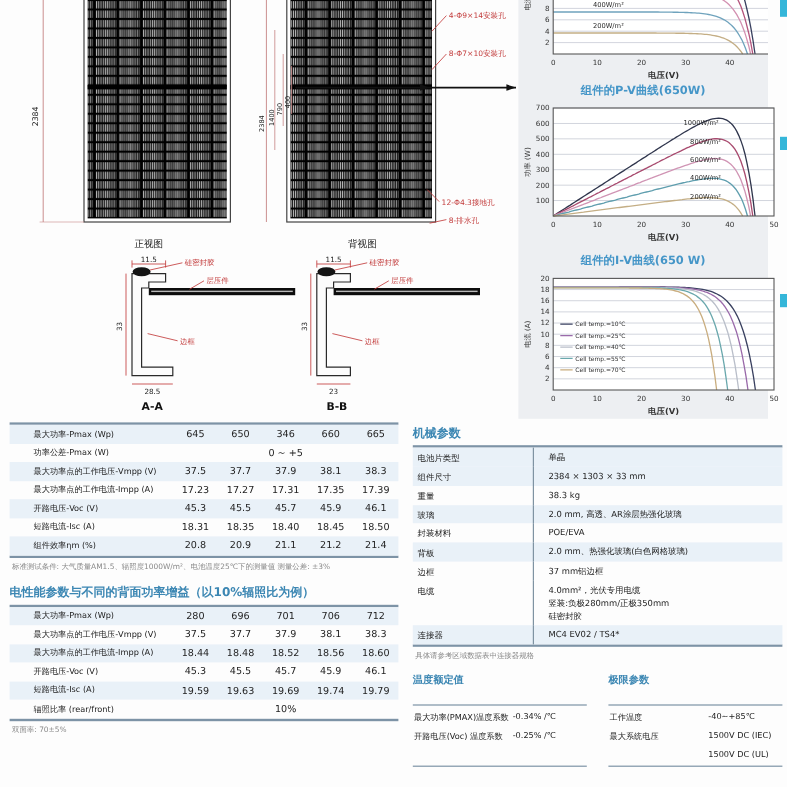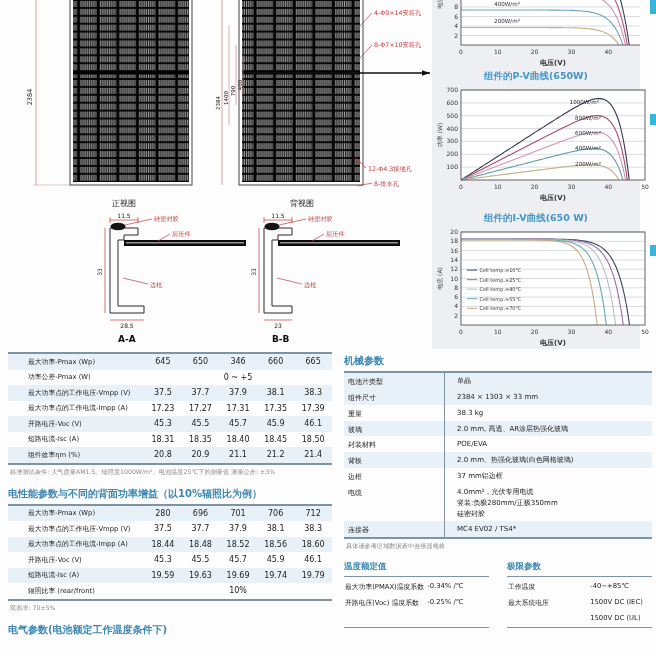--- a/index.html
+++ b/index.html
@@ -23,21 +23,21 @@
   .tspan{flex:5;text-align:center;}
   .shade{background:#e9f1f8;}
   .footnote{font-size:6.2px;color:#8a8a8a;margin:3px 0 0 2px;}
   .kv-table{border-top:2px solid #7d93a6;border-bottom:2px solid #7d93a6;}
   .krow{display:flex;min-height:15px;}
   .kkey{width:100px;font-size:7px;padding:4px 0 0 4px;box-sizing:border-box;}
   .kval{flex:1;border-left:1px solid #7f93a2;padding:3px 0 2px 12px;font-size:7px;}
   .kval div{line-height:1.55;}
   .minis{display:flex;gap:18px;margin-top:10px;}
   .mini{flex:1;border-bottom:1.5px solid #7d93a6;padding-bottom:2px;}
-  .mini-title{color:#3c87b3;font-size:8.5px;font-weight:bold;border-bottom:1.5px solid #7d93a6;padding-bottom:3px;margin-bottom:2px;}
+  .mini-title{color:#3c87b3;font-size:8.5px;font-weight:bold;border-bottom:1.5px solid #7d93a6;padding-bottom:14px;margin-bottom:2px;}
   .mrow{display:flex;font-size:6.8px;padding:3px 1px;}
   .mk{flex:1.15;}
   .mv{flex:0.85;}
   .edge-tab{position:absolute;right:0;width:6px;background:#35b6d9;}
 </style>
 </head>
 <body>
 
 <div id="page">
 
@@ -365,21 +365,20 @@
           <div class="tcell">19.74</div>
           <div class="tcell">19.79</div>
         </div>
         <div class="trow">
           <div class="tlabel">辐照比率 (rear/front)</div>
           <div class="tspan">10%</div>
         </div>
       </div>
     <div class="footnote">双面率: 70±5%</div>
 
-    <div class="sec-title">电气参数(电池额定工作温度条件下)</div>
 
   </div>
 
   <div id="tables-right">
     <div class="sec-title">机械参数</div>
     <div class="kv-table">
         <div class="krow shade">
           <div class="kkey">电池片类型</div>
           <div class="kval">
             <div>单晶</div>

